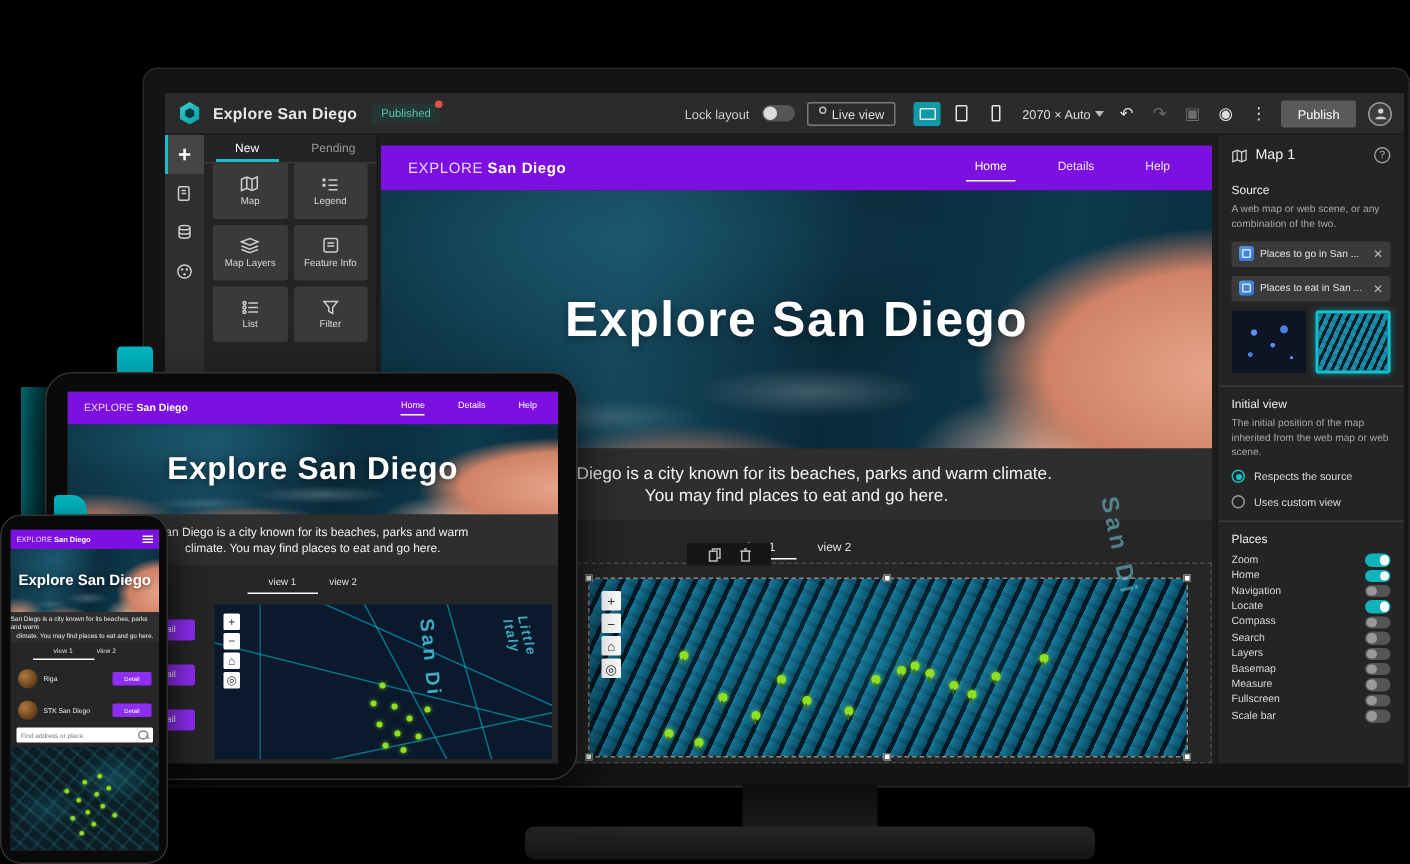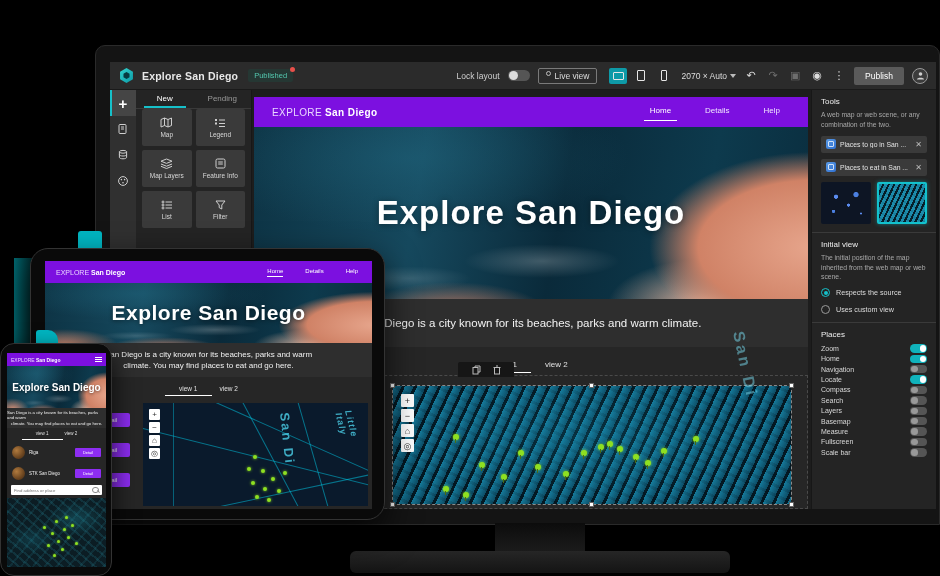--- a/index.html
+++ b/index.html
@@ -410,20 +410,21 @@
             <span class="nav-item active">Home</span>
             <span class="nav-item">Details</span>
             <span class="nav-item">Help</span>
           </div>
         </div>
         <div class="d-hero hero-img">
           <span class="d-hero-title">Explore San Diego</span>
         </div>
         <div class="d-desc">
           <span>San Diego is a city known for its beaches, parks and warm climate.</span>
+          <span>You may find places to eat and go here.</span>
         </div>
         <div class="d-tabs">
           <div class="view-tabs">
             <span class="vtab active">view 1</span>
             <span class="vtab">view 2</span>
           </div>
         </div>
         <div class="d-body">
           <div class="sel-toolbar">
             <svg width="9" height="10" viewBox="0 0 9 10">
@@ -470,22 +471,31 @@
             <span class="handle" style="right:-3px;top:-3px;"></span>
             <span class="handle" style="left:-3px;bottom:-3px;"></span>
             <span class="handle" style="right:-3px;bottom:-3px;"></span>
             <span class="handle" style="left:50%;top:-3px;margin-left:-3px;"></span>
             <span class="handle" style="left:50%;bottom:-3px;margin-left:-3px;"></span>
           </div>
         </div>
       </div>
 
       <div class="rightpanel">
+        <div class="rp-head">
+          <svg width="11" height="10" viewBox="0 0 13 11">
+            <path d="M1 2.5 L4.5 1 L8 2.5 L11.5 1 V8.5 L8 10 L4.5 8.5 L1 10 Z" fill="none" stroke="#cfcfcf"></path>
+            <line x1="4.5" y1="1" x2="4.5" y2="8.5" stroke="#cfcfcf"></line>
+              <line x1="8" y1="2.5" x2="8" y2="10" stroke="#cfcfcf"></line>
+          </svg>
+          <span class="rp-title">Map 1</span>
+          <span class="help-circ">?</span>
+        </div>
         <div class="rp-scroll">
-          <div class="rp-h">Tools</div>
+          <div class="rp-h">Source</div>
           <div class="rp-desc">A web map or web scene, or any combination of the two.</div>
           <div class="src-chip">
             <span class="src-ico"></span>
             <span class="src-label">Places to go in San ...</span>
             <span class="chip-x">✕</span>
           </div>
           <div class="src-chip">
             <span class="src-ico"></span>
             <span class="src-label">Places to eat in San ...</span>
             <span class="chip-x">✕</span>

